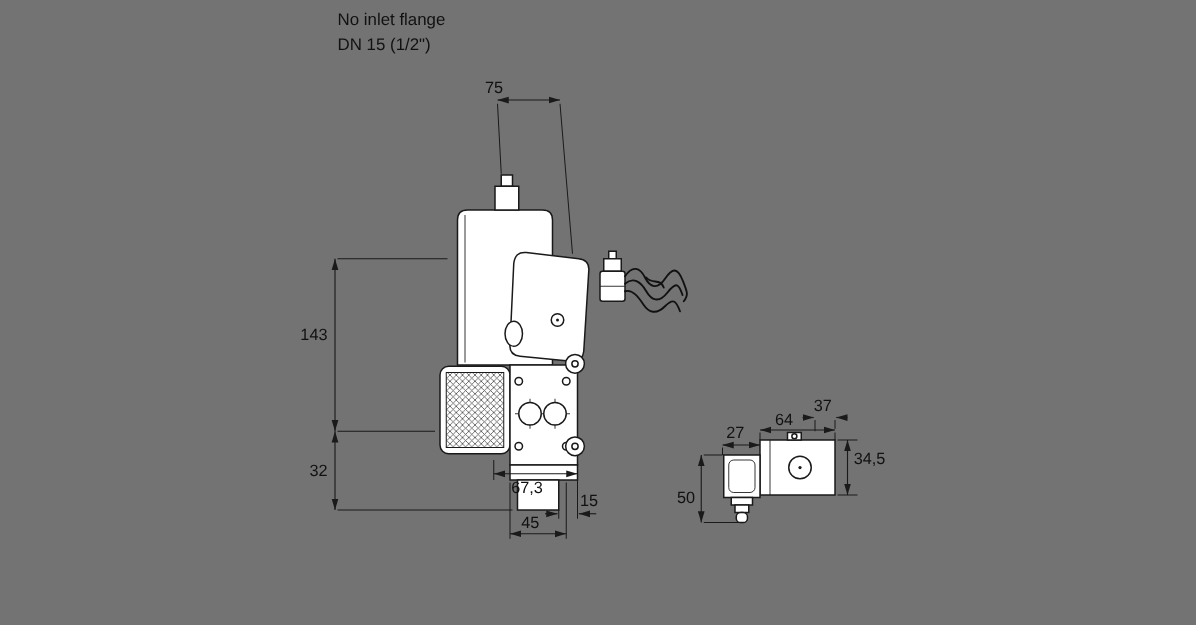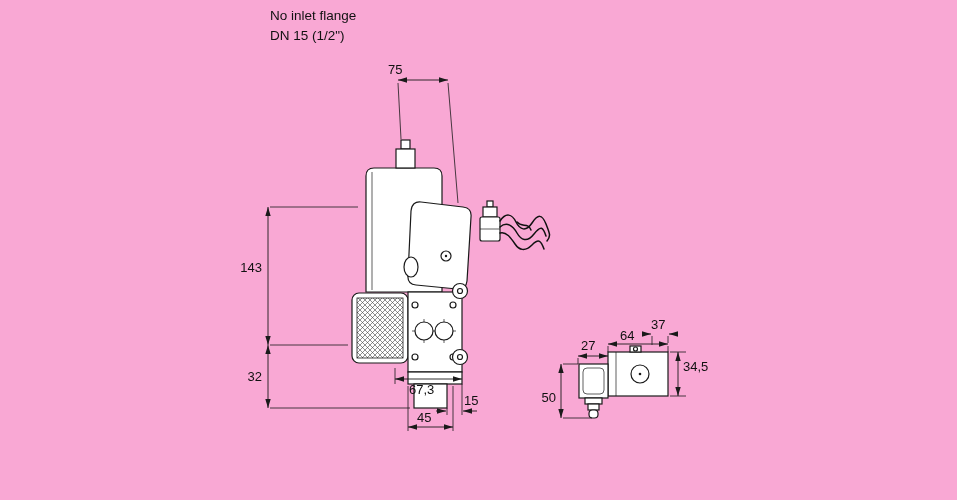--- a/index.html
+++ b/index.html
@@ -5,21 +5,21 @@
   html, body {
     margin: 0;
     padding: 0;
     background: #e9e9e9;
     font-family: "Liberation Sans", sans-serif;
   }
   .canvas {
     position: relative;
     width: 957px;
     height: 500px;
-    background: #f9a8d4;
+    background: #737373;
     overflow: hidden;
   }
   .note {
     position: absolute;
     left: 270px;
     top: 6px;
     font-size: 13.5px;
     color: #111;
     line-height: 20px;
   }

